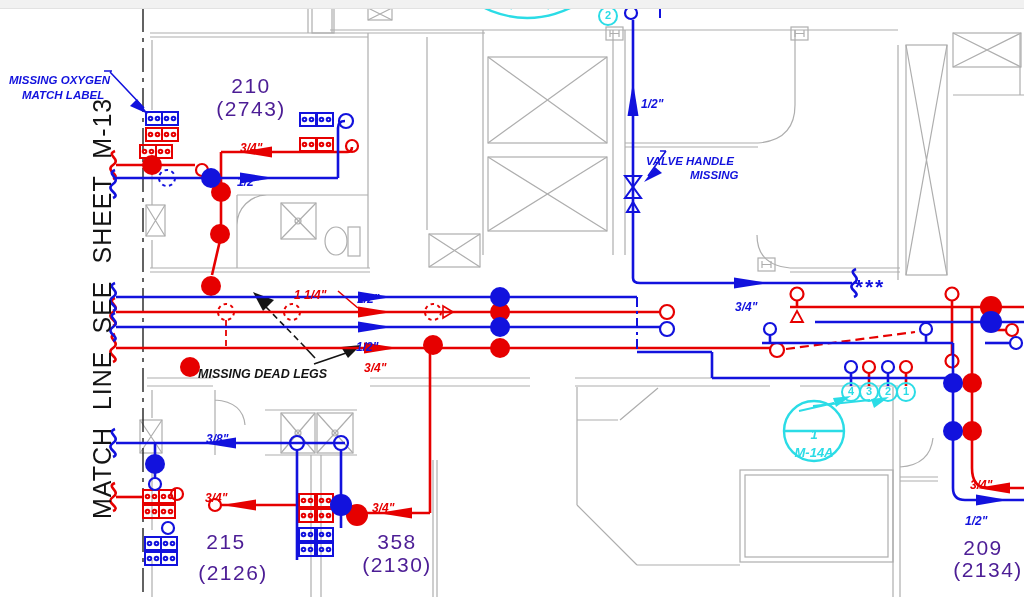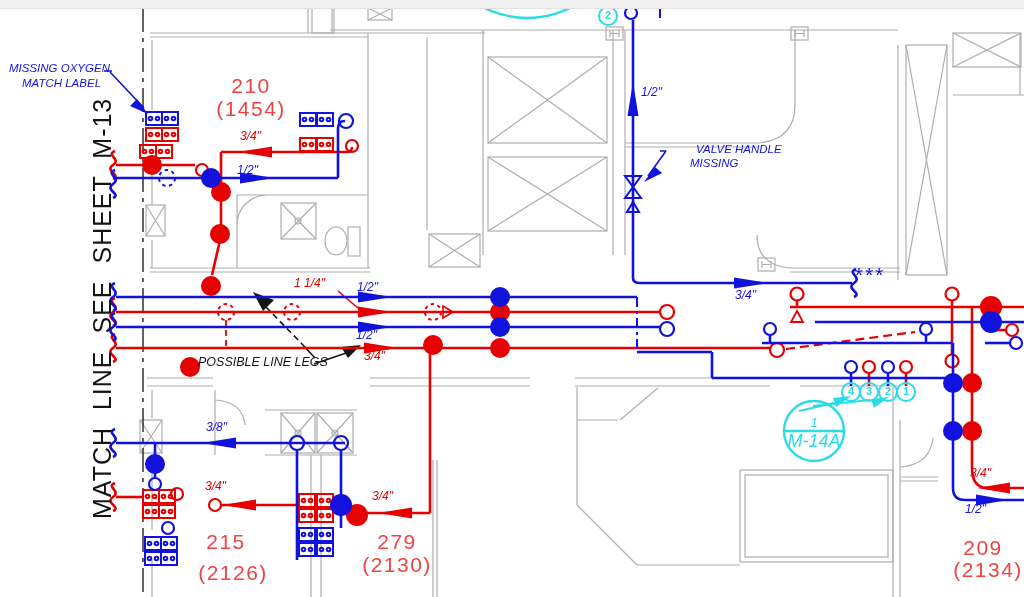--- a/index.html
+++ b/index.html
@@ -1,23 +1,23 @@
 <!DOCTYPE html>
 <html><head>
 <meta charset="utf-8">
 <style>
   html,body{margin:0;padding:0;background:#fff;}
   #sheet{position:relative;width:1024px;height:597px;background:#fff;overflow:hidden;
          font-family:"Liberation Sans",sans-serif;}
   #linework{position:absolute;left:0;top:0;}
   .strip{position:absolute;left:0;width:1024px;height:8px;background:#f1f1f1;border-bottom:1px solid #e2e2e2;}
   .t{position:absolute;white-space:pre;line-height:1.05;}
-  .it{font-style:italic;font-weight:normal;}
+  .it{font-style:italic;font-weight:bold;margin-top:12px;}
   .red{color:#e60000;} .blue{color:#1212dd;} .cyan{color:#2bdce6;}
-  .blk{color:#141414;} .gray{color:#ef4444;}
+  .blk{color:#141414;} .gray{color:#4c1d95;}
   .room{font-size:21px;letter-spacing:1.5px;transform:translateX(-50%);text-align:center;}
   .psz{font-size:12px;}
   .ann{font-size:11.5px;}
   .ctag{font-size:11px;font-weight:bold;transform:translate(-50%,-50%);}
   #matchline-text{font-size:25px;letter-spacing:1px;word-spacing:9px;
      transform:rotate(-90deg);transform-origin:0 0;left:89px;top:519px;}
 </style>
 </head>
 <body>
 
@@ -306,51 +306,51 @@
 </svg>
 
 <div class="strip" style="top:0"></div>
 <div class="strip" style="top:589"></div>
 
 <div id="matchline-text" class="t blk">MATCH LINE SEE SHEET M-13</div>
 
 <div class="t blue it ann" style="left:9px;top:62px">MISSING OXYGEN</div>
 <div class="t blue it ann" style="left:22px;top:77px">MATCH LABEL</div>
 
-<div class="t blue it ann" style="left:696px;top:143px">VALVE HANDLE</div>
+<div class="t blue it ann" style="left:646px;top:143px">VALVE HANDLE</div>
 <div class="t blue it ann" style="left:690px;top:157px">MISSING</div>
 
-<div class="t blk it" style="left:198px;top:356px;font-size:12.5px">POSSIBLE LINE LEGS</div>
+<div class="t blk it" style="left:198px;top:356px;font-size:12.5px">MISSING DEAD LEGS</div>
 
 <div class="t blue it" style="left:854px;top:264px;font-size:21px;letter-spacing:2px">***</div>
 
 <div class="t gray room" style="left:251px;top:75px">210</div>
-<div class="t gray room" style="left:251px;top:98px">(1454)</div>
+<div class="t gray room" style="left:251px;top:98px">(2743)</div>
 <div class="t gray room" style="left:226px;top:531px">215</div>
 <div class="t gray room" style="left:233px;top:562px">(2126)</div>
-<div class="t gray room" style="left:397px;top:531px">279</div>
+<div class="t gray room" style="left:397px;top:531px">358</div>
 <div class="t gray room" style="left:397px;top:554px">(2130)</div>
 <div class="t gray room" style="left:983px;top:537px">209</div>
 <div class="t gray room" style="left:988px;top:559px">(2134)</div>
 
 <div class="t red it psz" style="left:240px;top:130px">3/4"</div>
 <div class="t blue it psz" style="left:237px;top:164px">1/2"</div>
 <div class="t blue it psz" style="left:641px;top:86px">1/2"</div>
 <div class="t red it psz" style="left:294px;top:277px">1 1/4"</div>
 <div class="t blue it psz" style="left:357px;top:281px">1/2"</div>
 <div class="t blue it psz" style="left:356px;top:329px">1/2"</div>
 <div class="t red it psz" style="left:364px;top:350px">3/4"</div>
 <div class="t blue it psz" style="left:735px;top:289px">3/4"</div>
 <div class="t blue it psz" style="left:206px;top:421px">3/8"</div>
 <div class="t red it psz" style="left:205px;top:480px">3/4"</div>
 <div class="t red it psz" style="left:372px;top:490px">3/4"</div>
 <div class="t red it psz" style="left:970px;top:467px">3/4"</div>
 <div class="t blue it psz" style="left:965px;top:503px">1/2"</div>
 
 <div class="t cyan it" style="left:814px;top:423px;font-size:13px;transform:translate(-50%,-50%)">1</div>
-<div class="t cyan it" style="left:814px;top:441px;font-size:18px;transform:translate(-50%,-50%)">M-14A</div>
+<div class="t cyan it" style="left:814px;top:441px;font-size:13px;transform:translate(-50%,-50%)">M-14A</div>
 <div class="t cyan ctag" style="left:851px;top:392px">4</div>
 <div class="t cyan ctag" style="left:869px;top:392px">3</div>
 <div class="t cyan ctag" style="left:888px;top:392px">2</div>
 <div class="t cyan ctag" style="left:906px;top:392px">1</div>
 <div class="t cyan ctag" style="left:608px;top:16px">2</div>
 
 </div>
 
 </body></html>

